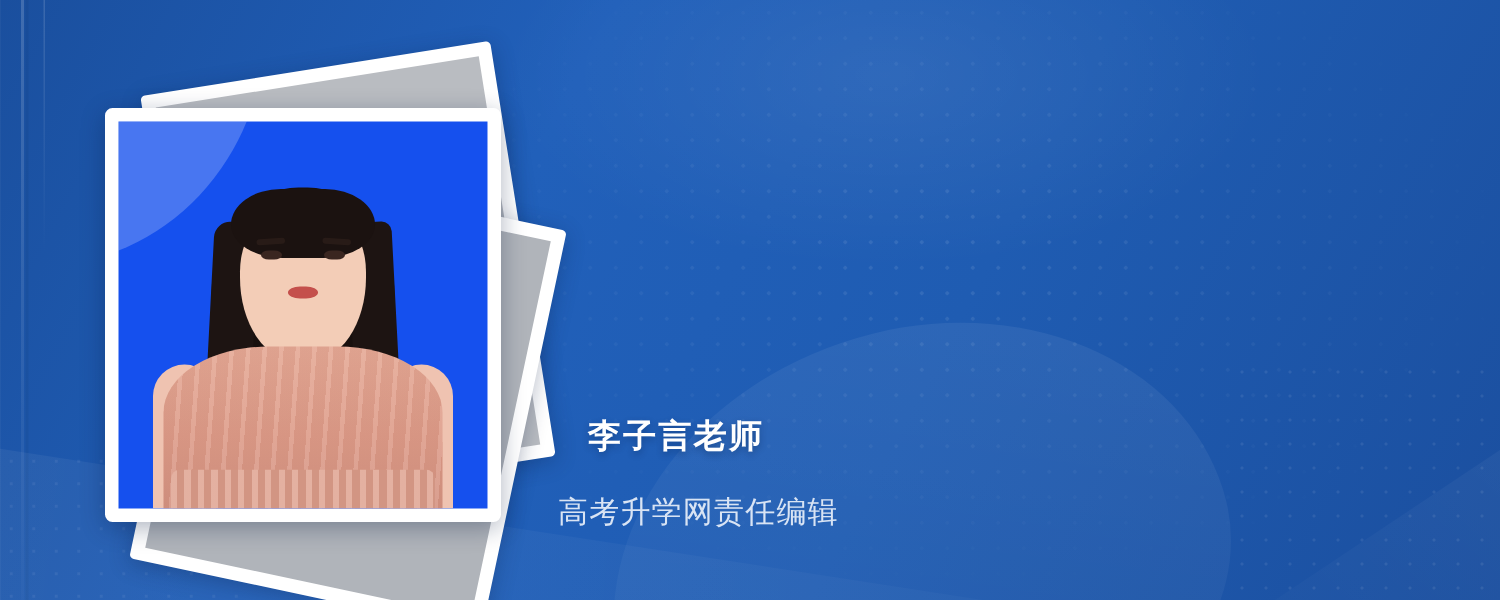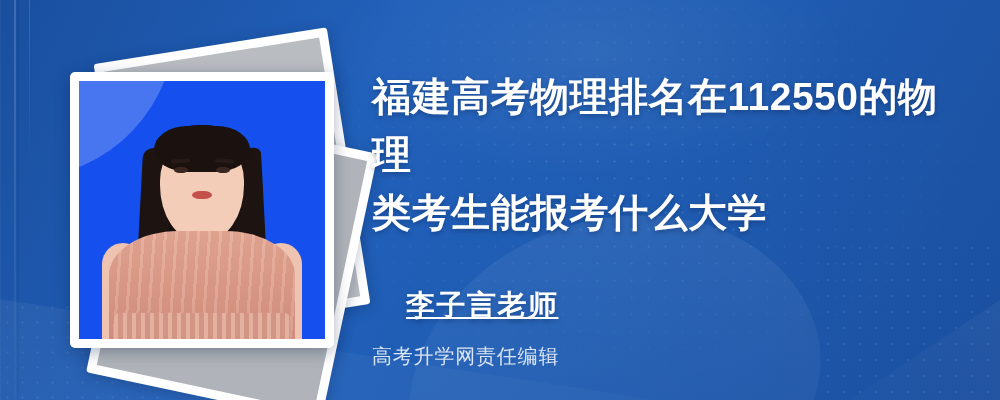--- a/index.html
+++ b/index.html
@@ -274,28 +274,27 @@
     line-height: 58px;
     letter-spacing: .5px;
     text-shadow: 0 2px 5px rgba(6,24,60,.35);
   }
   .byline {
     position: absolute;
     left: 392px;
     top: 272px;
   }
   .author-name {
-    margin: 14px;
+    margin: 0;
     color: #ffffff;
-    font-size: 29px;
+    font-size: 22px;
     font-weight: bold;
     letter-spacing: 1.5px;
     line-height: 38px;
     text-shadow: 0 2px 5px rgba(6,24,60,.32);
-    text-decoration: underline;
   }
   .author-role {
     margin: 18px 0 0 -20px;
     color: #d9e4f4;
     font-size: 20px;
     font-weight: normal;
     letter-spacing: .8px;
     line-height: 28px;
   }
 </style>
@@ -334,25 +333,19 @@
         <div class="p-mouth"></div>
         <div class="p-shoulder-l"></div>
         <div class="p-shoulder-r"></div>
         <div class="p-body"></div>
         <div class="p-dress-stripes"></div>
         <div class="p-waist"></div>
       </div>
     </div>
   </div>
 
-  <div class="text-block">
-    <h1 class="title">
-      <span>福建高考物理排名在112550的物理</span><br>
-      <span>类考生能报考什么大学</span>
-    </h1>
-  </div>
 
   <div class="byline">
     <p class="author-name">李子言老师</p>
     <p class="author-role">高考升学网责任编辑</p>
   </div>
 
 </div>
 
 </body></html>

